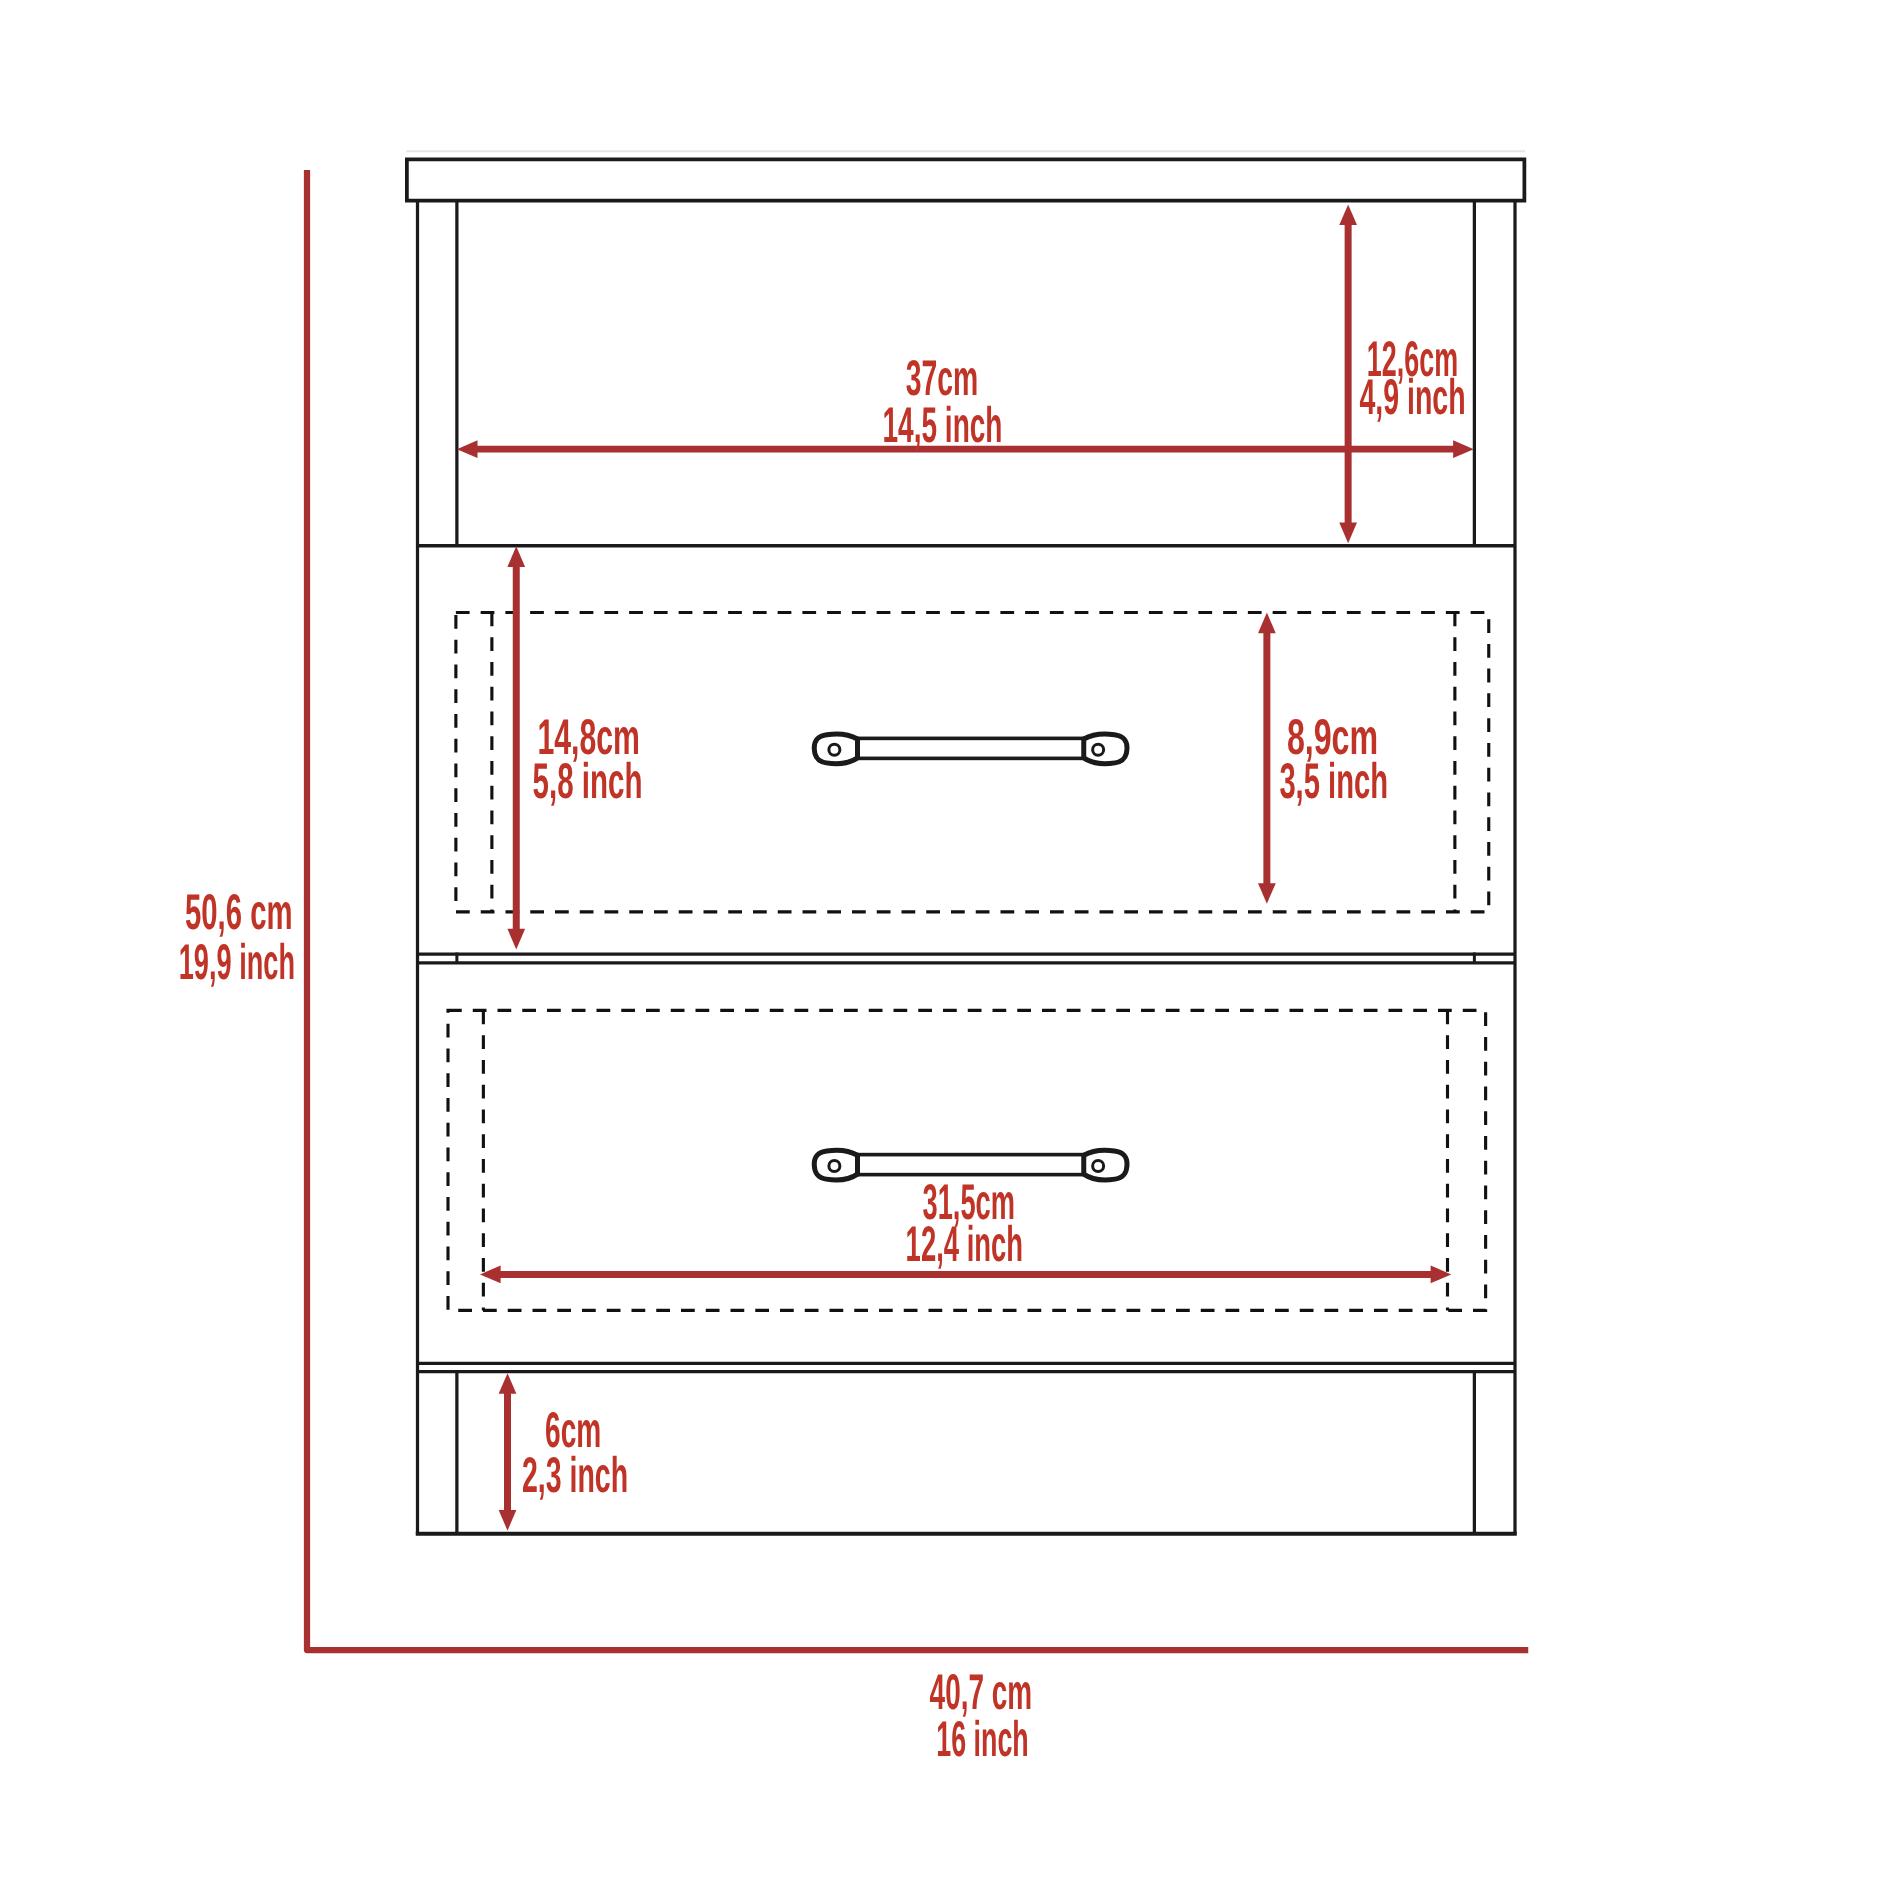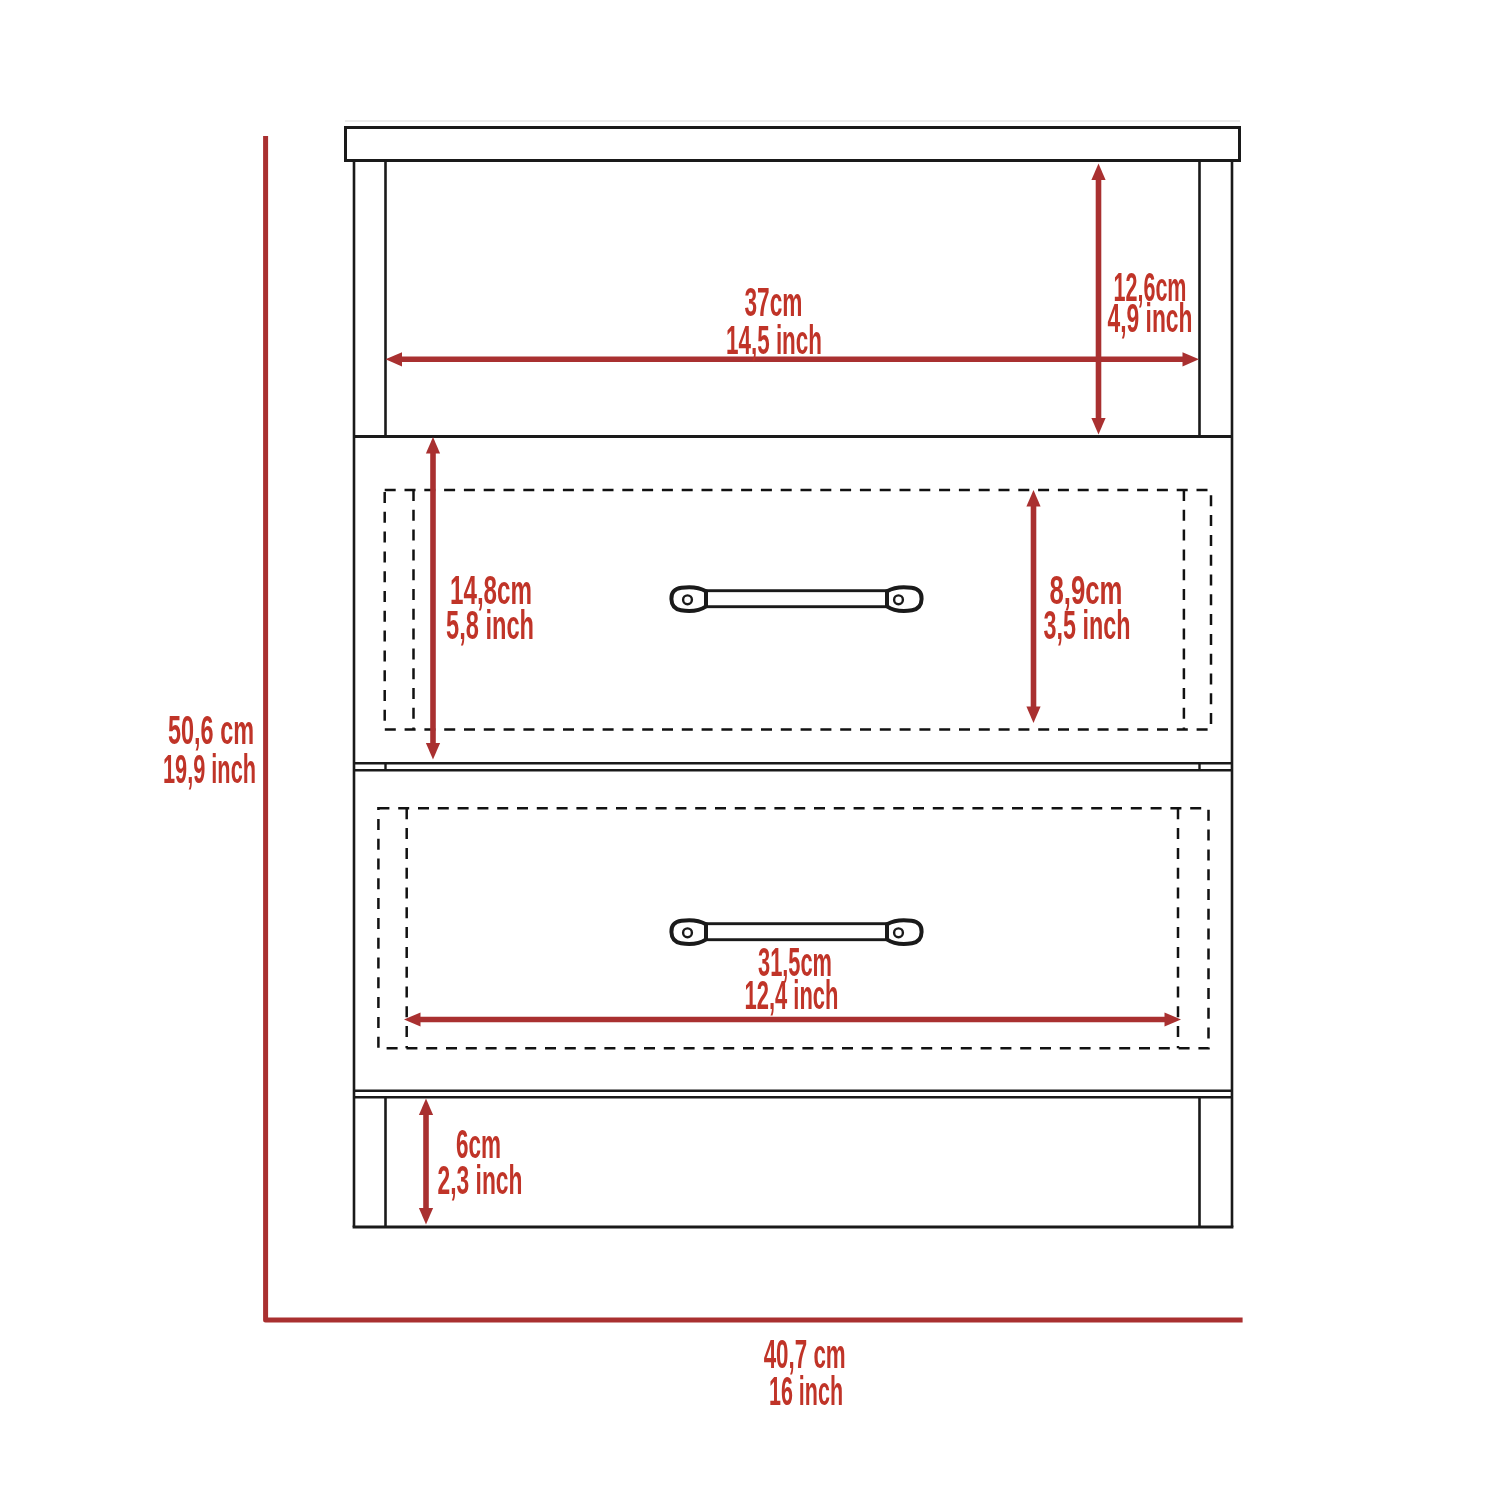--- a/index.html
+++ b/index.html
@@ -1,16 +1,16 @@
 <!DOCTYPE html>
 <html><head>
 <meta charset="utf-8">
 <style>
   html,body{margin:0;padding:0;background:#ffffff;}
-  .page{width:1332px;height:1503px;position:relative;background:#ffffff;overflow:hidden;padding-left:20px;}
+  .page{width:1332px;height:1503px;position:relative;background:#ffffff;overflow:hidden;}
   text{font-family:"Liberation Sans",sans-serif;font-weight:bold;fill:#C03428;}
 </style>
 </head>
 <body>
 <div class="page">
 <svg width="1503" height="1503" viewBox="0 0 1503 1503">
 
   <rect x="0" y="0" width="1503" height="1503" fill="#ffffff"></rect>
 
   <line x1="325" y1="121" x2="1220" y2="121" stroke="#e4e4e4" stroke-width="1.6"></line>

